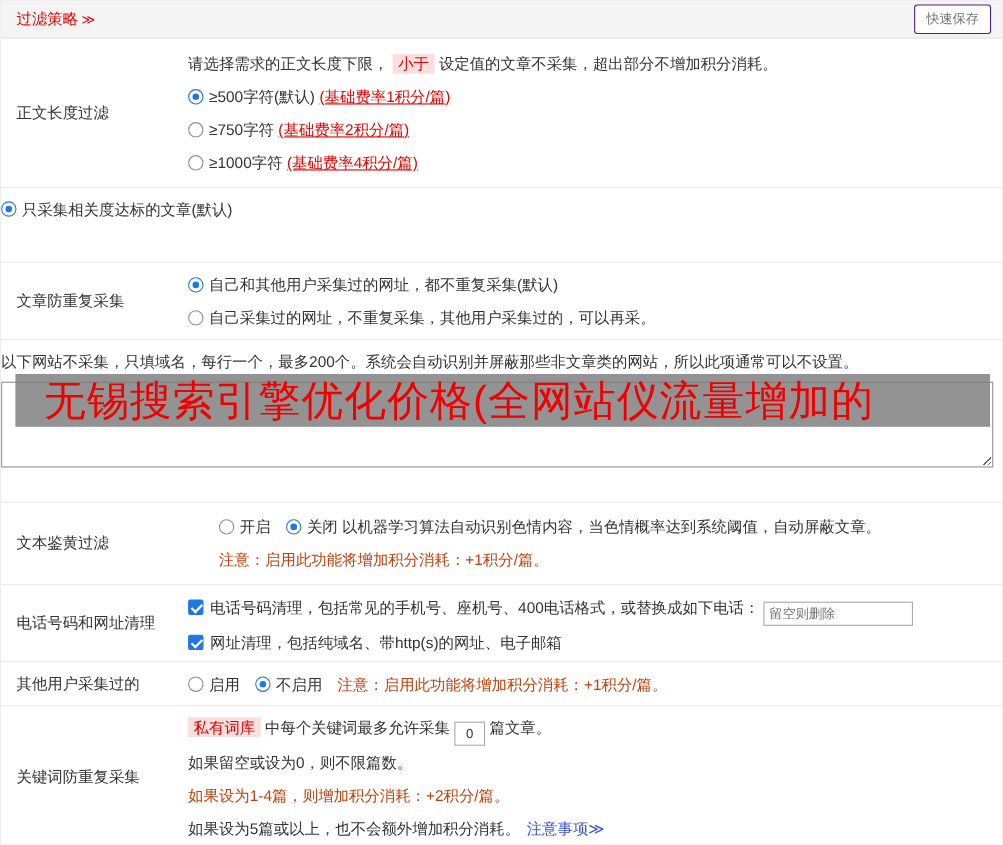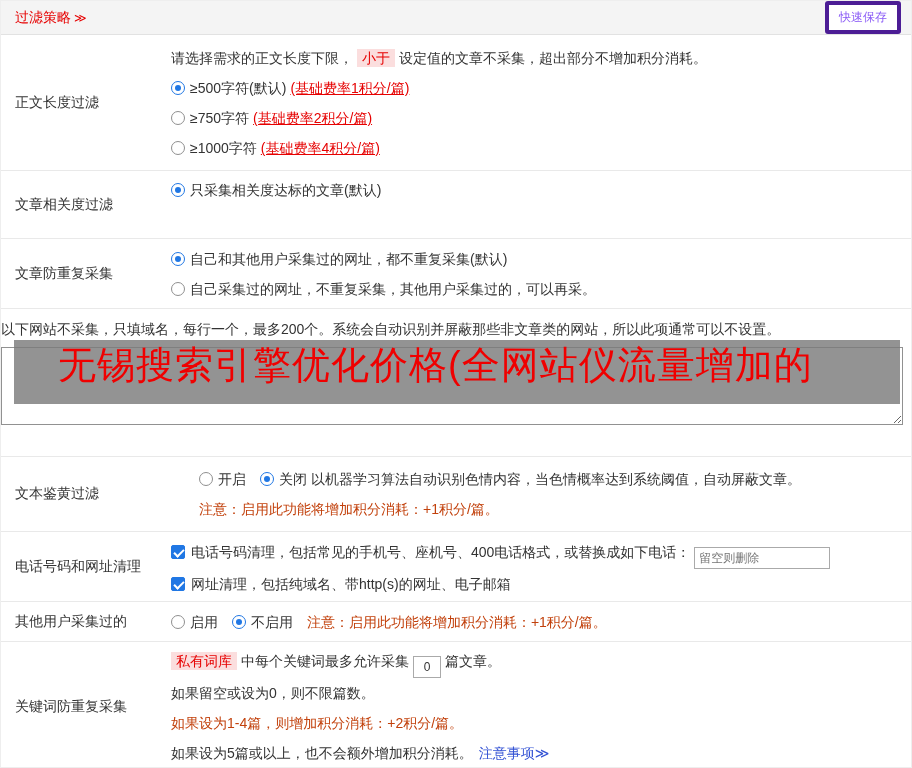--- a/index.html
+++ b/index.html
@@ -24,25 +24,25 @@
     justify-content: space-between;
     height: 34px;
     background: #f4f4f4;
     border-bottom: 1px solid #e2e2e2;
     padding: 0 10px 0 14px;
   }
   .topbar-title { color: #e60000; font-size: 14px; cursor: pointer; }
   .title-icon { font-size: 12px; margin-left: 3px; }
   .save-btn {
     background: #fff;
-    border: 4px solid #4c1d95;
+    border: 1px solid #4c1d95;
     border-radius: 3px;
     padding: 4px 10px;
     font-size: 12px;
-    color: #8b5cf6;
+    color: #737373;
     cursor: pointer;
     font-family: inherit;
   }
   
   .row { display: flex; border-bottom: 1px solid #e9e9e9; }
   .row-label {
     width: 170px;
     flex: none;
     padding: 0 8px 0 14px;
     display: flex;
@@ -121,25 +121,25 @@
     font-family: inherit;
     font-size: 13px;
     padding: 3px 5px;
   }
   
   .ad-overlay {
     position: absolute;
     left: 13px;
     top: 339px;
     width: 886px;
-    height: 64px;
+    height: 48px;
     background: rgba(123,123,123,0.82);
     display: flex;
-    align-items: flex-start;
-    padding-left: 44px;
+    align-items: center;
+    padding-left: 26px;
     z-index: 10;
     overflow: hidden;
   }
   .ad-text {
     color: #f00000;
     font-size: 38px;
     white-space: nowrap;
     letter-spacing: 1px;
   }
 </style>
@@ -167,21 +167,20 @@
       <div class="line">
         <span class="radio"></span><span class="opt-label">≥750字符</span><span class="red-note">(基础费率2积分/篇)</span>
       </div>
       <div class="line">
         <span class="radio"></span><span class="opt-label">≥1000字符</span><span class="red-note">(基础费率4积分/篇)</span>
       </div>
     </div>
   </div>
 
   <div class="row row-relevance">
-    <div class="row-label">文章相关度过滤</div>
     <div class="row-content">
       <div class="line">
         <span class="radio checked"></span><span class="opt-label">只采集相关度达标的文章(默认)</span>
       </div>
     </div>
   </div>
 
   <div class="row row-dedup">
     <div class="row-label">文章防重复采集</div>
     <div class="row-content">

